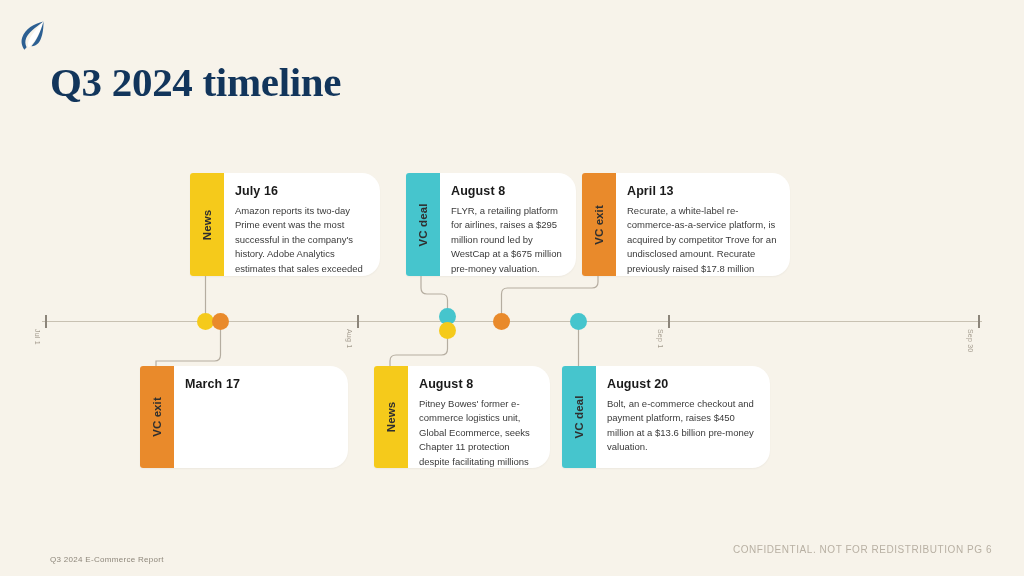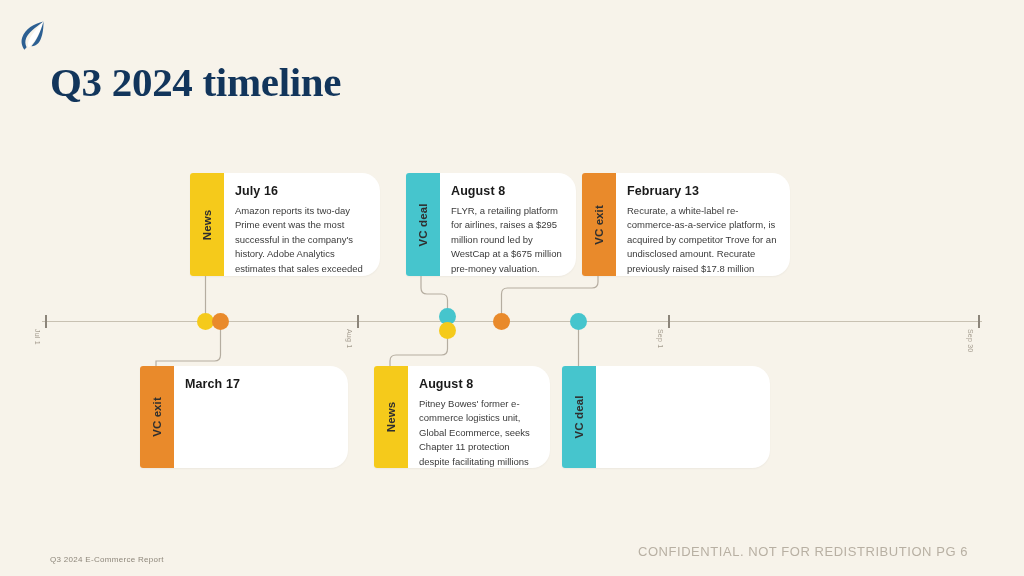--- a/index.html
+++ b/index.html
@@ -90,22 +90,22 @@
     line-height:1.52;
     color:#3a3a3a;
   }
 
   
   .footer-left{
     position:absolute;left:50px;top:555px;
     font-size:8px;color:#8e877b;letter-spacing:0.3px;
   }
   .footer-right{
-    position:absolute;right:56px;top:544px;
-    font-size:13px;color:#b8b0a3;letter-spacing:0.55px;
+    position:absolute;right:32px;top:544px;
+    font-size:10px;color:#b8b0a3;letter-spacing:0.55px;
     white-space:nowrap;
   }
 </style>
 </head>
 <body>
 
 <div id="stage">
 
   <div class="logo">
     <svg viewBox="0 0 30 32" width="30" height="32" aria-hidden="true">
@@ -135,21 +135,21 @@
       <div class="card-date">August 8</div>
       <div class="card-text">FLYR, a retailing platform for airlines, raises a $295 million round led by WestCap at a $675 million pre-money valuation.</div>
     </div>
   </div>
 
   <div class="card" style="left:582px;top:173px;width:208px;height:103px;">
     <div class="card-tab" style="background:#e98a2b;">
       <span class="card-tab-label">VC exit</span>
     </div>
     <div class="card-body">
-      <div class="card-date">February 13</div>
+      <div class="card-date">April 13</div>
       <div class="card-text">Recurate, a white-label re-commerce-as-a-service platform, is acquired by competitor Trove for an undisclosed amount. Recurate previously raised $17.8 million across three rounds.</div>
     </div>
   </div>
 
   <div class="axis">
     <div class="tick" style="left:3px;">
       <span class="tick-label">Jul 1</span>
     </div>
     <div class="tick" style="left:315px;">
       <span class="tick-label">Aug 1</span>
@@ -202,18 +202,22 @@
     <div class="card-body">
       <div class="card-date">August 8</div>
       <div class="card-text">Pitney Bowes' former e-commerce logistics unit, Global Ecommerce, seeks Chapter 11 protection despite facilitating millions of shipments daily.</div>
     </div>
   </div>
 
   <div class="card" style="left:562px;top:366px;width:208px;height:102px;">
     <div class="card-tab" style="background:#46c5cd;">
       <span class="card-tab-label">VC deal</span>
     </div>
+    <div class="card-body">
+      <div class="card-date">August 20</div>
+      <div class="card-text">Bolt, an e-commerce checkout and payment platform, raises $450 million at a $13.6 billion pre-money valuation.</div>
+    </div>
   </div>
 
   <div class="footer-left">Q3 2024 E-Commerce Report</div>
   <div class="footer-right">CONFIDENTIAL. NOT FOR REDISTRIBUTION   PG 6</div>
 
 </div>
 
 </body></html>

